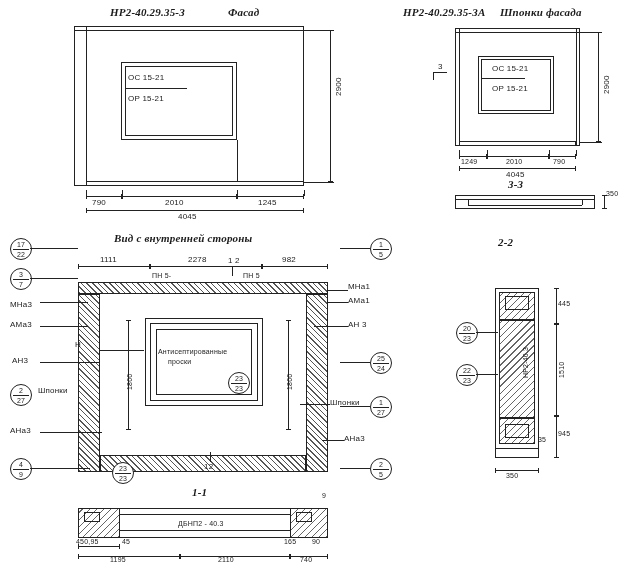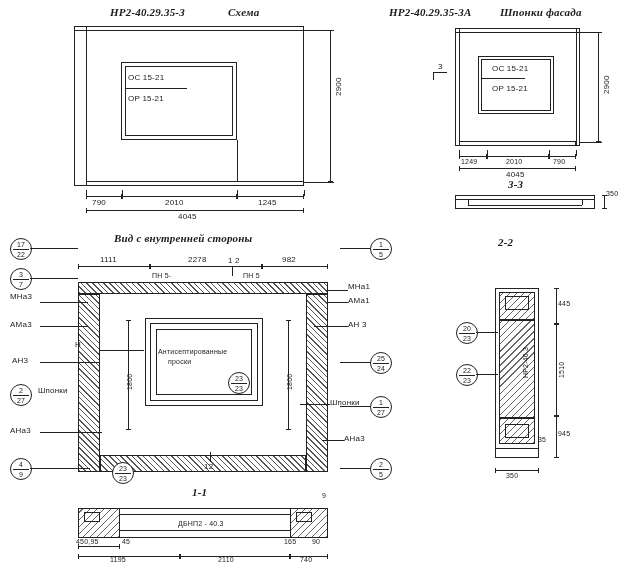--- a/index.html
+++ b/index.html
@@ -48,21 +48,21 @@
   .dimv:before{top:0;}
   .dimv:after{bottom:0;}
   .tick{position:absolute;width:1px;height:6px;background:#222;}
 </style>
 </head>
 <body>
 
 <div class="sheet">
 
   <div class="lbl hand ttl" style="left:110px;top:6px;">НР2-40.29.35-3</div>
-  <div class="lbl hand ttl" style="left:228px;top:6px;">Схема</div>
+  <div class="lbl hand ttl" style="left:228px;top:6px;">Фасад</div>
 
   <div class="box" style="left:74px;top:26px;width:230px;height:160px;border-width:1.5px;"></div>
   <div class="thin hl" style="left:74px;top:30px;width:230px;"></div>
   <div class="thin vl" style="left:86px;top:26px;height:160px;"></div>
   <div class="box" style="left:86px;top:181px;width:218px;height:5px;"></div>
 
   <div class="box" style="left:121px;top:62px;width:116px;height:78px;border-width:1.5px;"></div>
   <div class="box" style="left:125px;top:66px;width:108px;height:70px;"></div>
   <div class="thin vl" style="left:237px;top:140px;height:42px;"></div>
 
@@ -81,21 +81,21 @@
   <div class="tick" style="left:304px;top:190px;"></div>
   <div class="dim" style="left:86px;top:196px;width:36px;"></div>
   <div class="dim" style="left:122px;top:196px;width:115px;"></div>
   <div class="dim" style="left:237px;top:196px;width:67px;"></div>
   <div class="lbl sm" style="left:92px;top:198px;">790</div>
   <div class="lbl sm" style="left:165px;top:198px;">2010</div>
   <div class="lbl sm" style="left:258px;top:198px;">1245</div>
   <div class="dim" style="left:86px;top:210px;width:218px;"></div>
   <div class="lbl sm" style="left:178px;top:212px;">4045</div>
 
-  <div class="lbl hand ttl" style="left:389px;top:6px;font-style:italic;">НР2-40.29.35-3А</div>
+  <div class="lbl hand ttl" style="left:403px;top:6px;font-style:italic;">НР2-40.29.35-3А</div>
   <div class="lbl hand ttl" style="left:500px;top:6px;">Шпонки фасада</div>
 
   <div class="box" style="left:455px;top:28px;width:125px;height:118px;border-width:1.5px;"></div>
   <div class="thin hl" style="left:455px;top:32px;width:125px;"></div>
   <div class="thin vl" style="left:459px;top:28px;height:118px;"></div>
   <div class="thin vl" style="left:576px;top:28px;height:118px;"></div>
   <div class="box" style="left:459px;top:141px;width:117px;height:5px;"></div>
 
   <div class="box" style="left:478px;top:56px;width:76px;height:58px;border-width:1.5px;"></div>
   <div class="box" style="left:481px;top:59px;width:70px;height:52px;"></div>
@@ -175,21 +175,21 @@
   <div class="lbl sm" style="left:348px;top:296px;">АМа1</div>
   <div class="lbl sm" style="left:348px;top:320px;">АН 3</div>
   <div class="lbl sm" style="left:330px;top:398px;">Шпонки</div>
   <div class="lbl sm" style="left:344px;top:434px;">АНа3</div>
   <div class="thin hl" style="left:328px;top:290px;width:20px;"></div>
   <div class="thin hl" style="left:328px;top:302px;width:20px;"></div>
   <div class="thin hl" style="left:314px;top:326px;width:34px;"></div>
   <div class="thin hl" style="left:300px;top:404px;width:30px;"></div>
   <div class="thin hl" style="left:322px;top:440px;width:22px;"></div>
 
-  <div class="lbl sm" style="left:10px;top:292px;">МНа3</div>
+  <div class="lbl sm" style="left:10px;top:300px;">МНа3</div>
   <div class="lbl sm" style="left:10px;top:320px;">АМа3</div>
   <div class="lbl sm" style="left:12px;top:356px;">АН3</div>
   <div class="lbl sm" style="left:38px;top:386px;">Шпонки</div>
   <div class="lbl sm" style="left:10px;top:426px;">АНа3</div>
   <div class="thin hl" style="left:40px;top:302px;width:48px;"></div>
   <div class="thin hl" style="left:40px;top:326px;width:48px;"></div>
   <div class="thin hl" style="left:40px;top:362px;width:60px;"></div>
   <div class="thin hl" style="left:40px;top:432px;width:62px;"></div>
   <div class="thin hl" style="left:100px;top:350px;width:44px;"></div>
 

